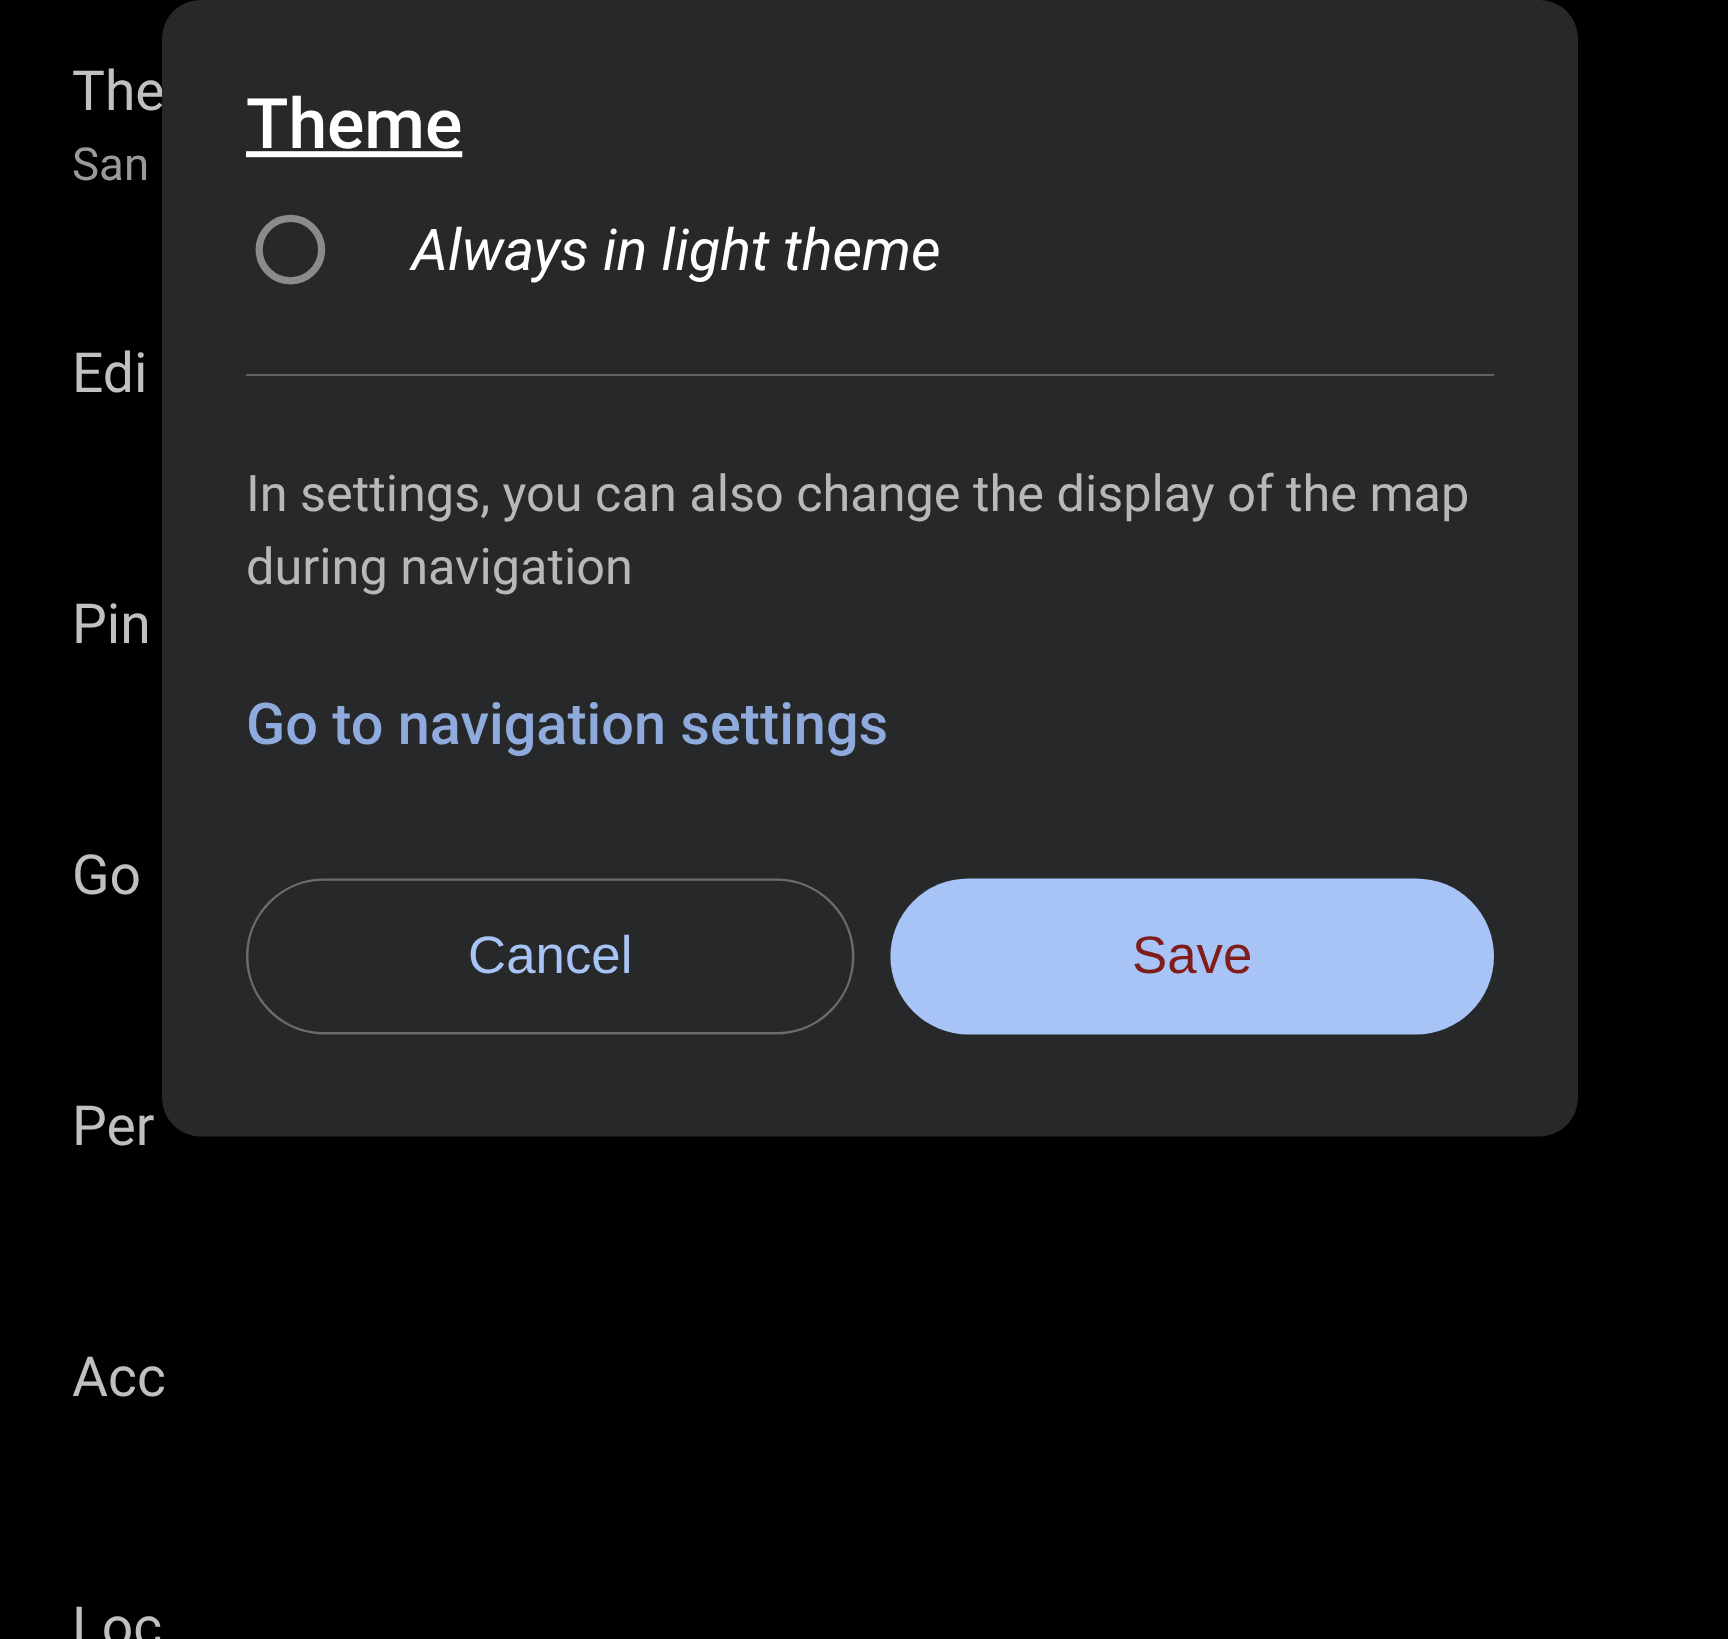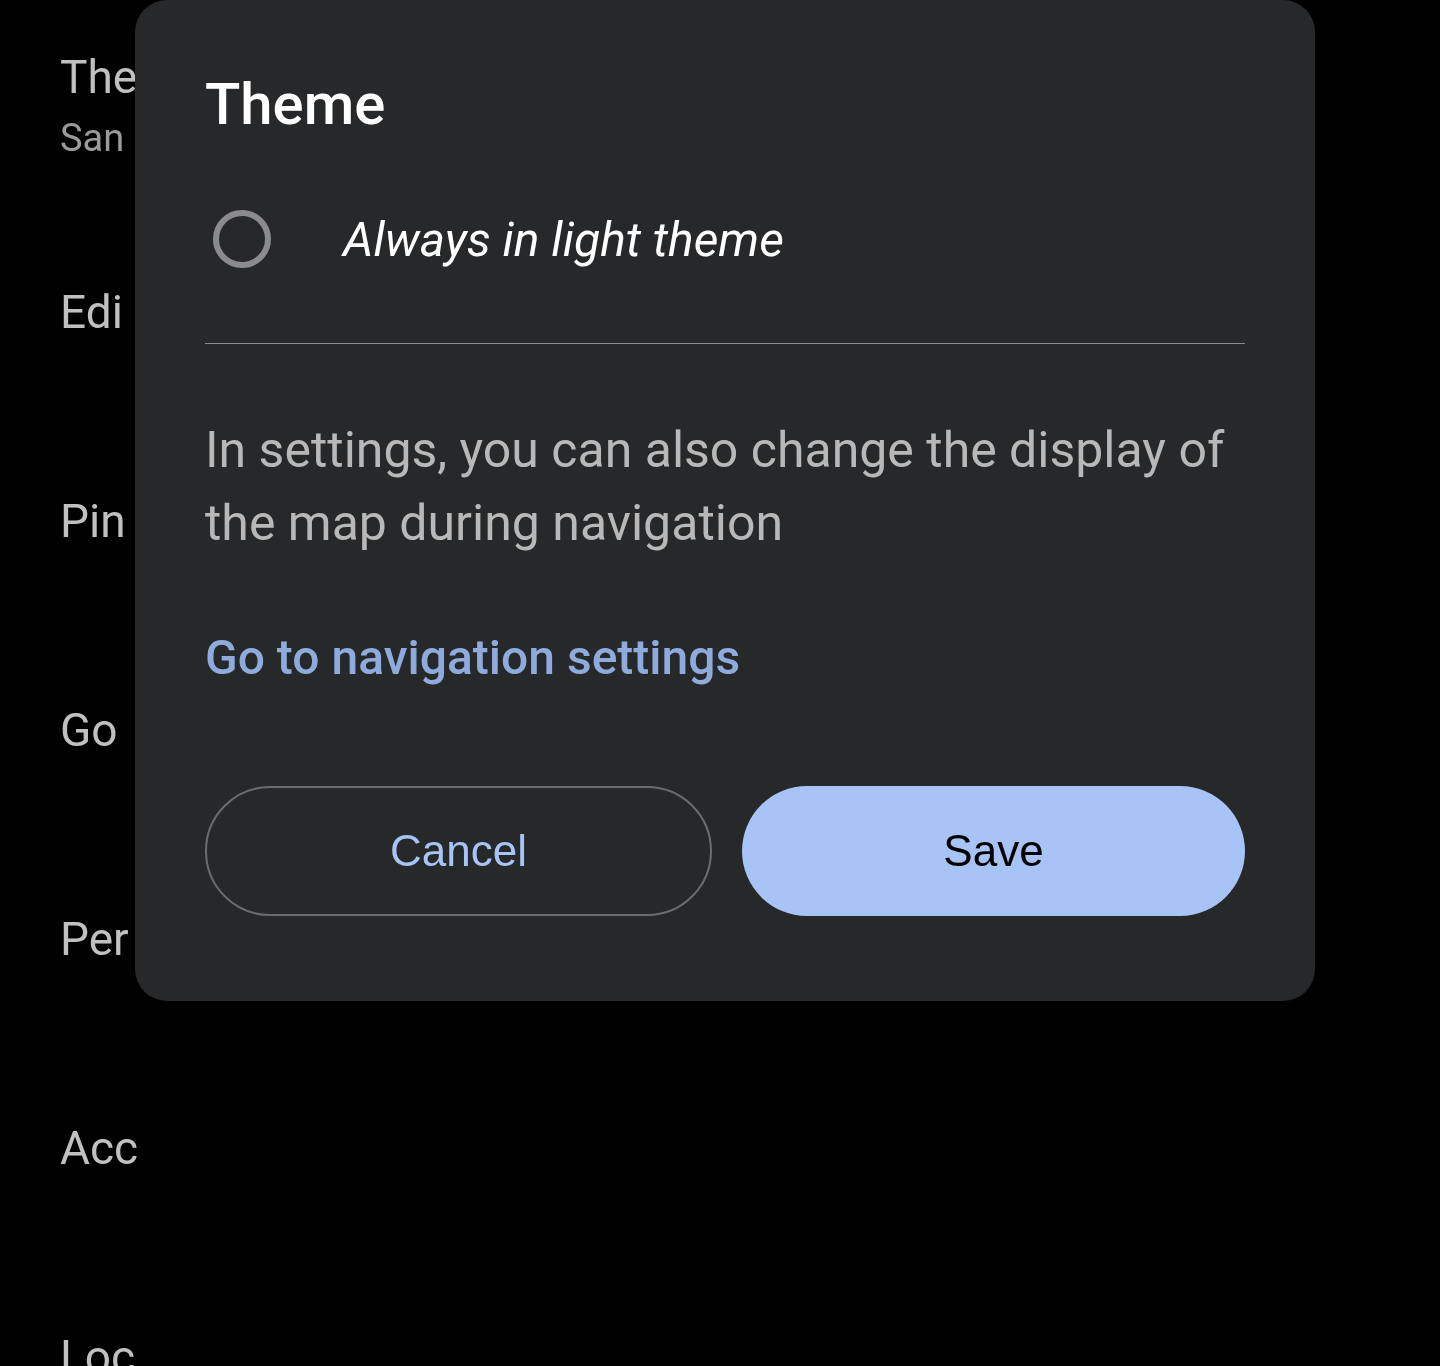--- a/index.html
+++ b/index.html
@@ -43,21 +43,22 @@
       left: 135px;
       width: 1180px;
       background: #272829;
       border-radius: 32px;
       padding: 70px 70px 85px 70px;
     }
     .dialog-title {
       color: #ffffff;
       font-size: 58px;
       font-weight: 500;
-      margin-bottom: 72px;
+      margin-bottom: 41px;
+      text-decoration: underline;
     }
     .radio-group {
       display: flex;
       flex-direction: column;
       gap: 110px;
       margin-bottom: 75px;
     }
     .radio-option {
       display: flex;
       align-items: center;
@@ -94,21 +95,21 @@
       font-size: 48px;
       font-weight: 400;
     }
     .divider {
       height: 1px;
       background: #8b8b8d;
       margin-bottom: 70px;
     }
     .help-text {
       color: #b8b8b8;
-      font-size: 50px;
+      font-size: 42px;
       line-height: 1.45;
       margin-bottom: 70px;
       font-weight: 400;
     }
     .link {
       color: #8fabdd;
       font-size: 48px;
       font-weight: 500;
       cursor: pointer;
       margin-bottom: 100px;
@@ -130,21 +131,21 @@
       justify-content: center;
       border: none;
     }
     .btn-cancel {
       background: transparent;
       border: 2px solid #6c6c6e;
       color: #a8c3f5;
     }
     .btn-save {
       background: #a8c3f5;
-      color: #000000;
+      color: #7f1d1d;
     }
   </style>
 </head>
 <body>
 
 <div class="background-settings">
   <div class="bg-item bg-first">
     <div>The</div>
     <div class="bg-item-subtitle">San</div>
   </div>

